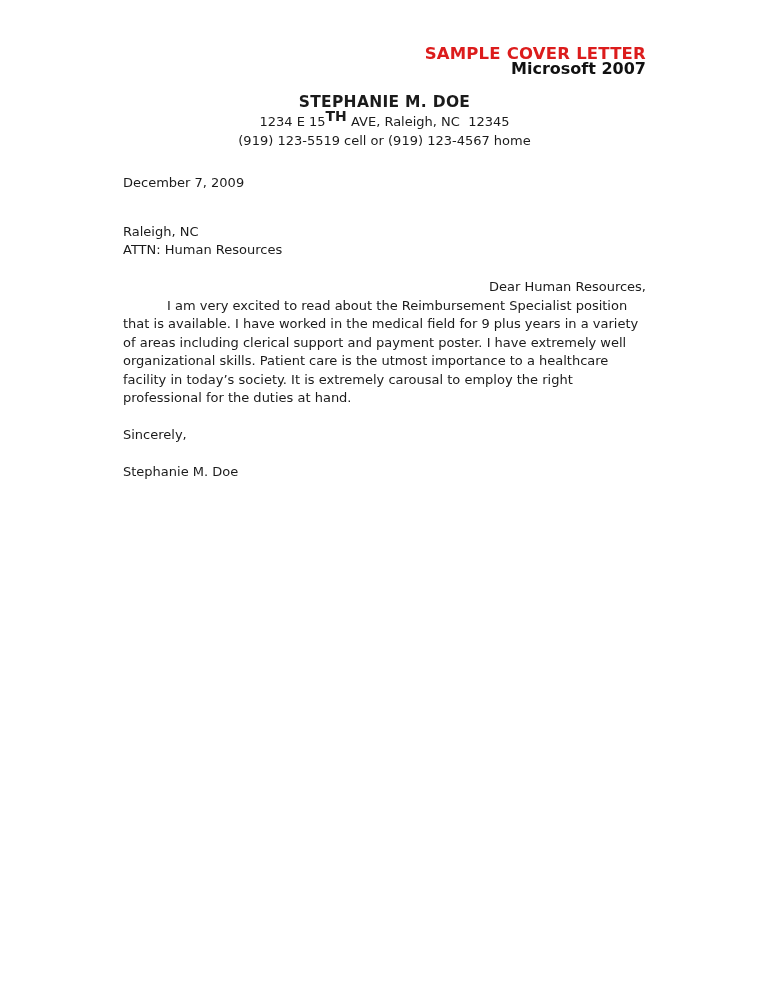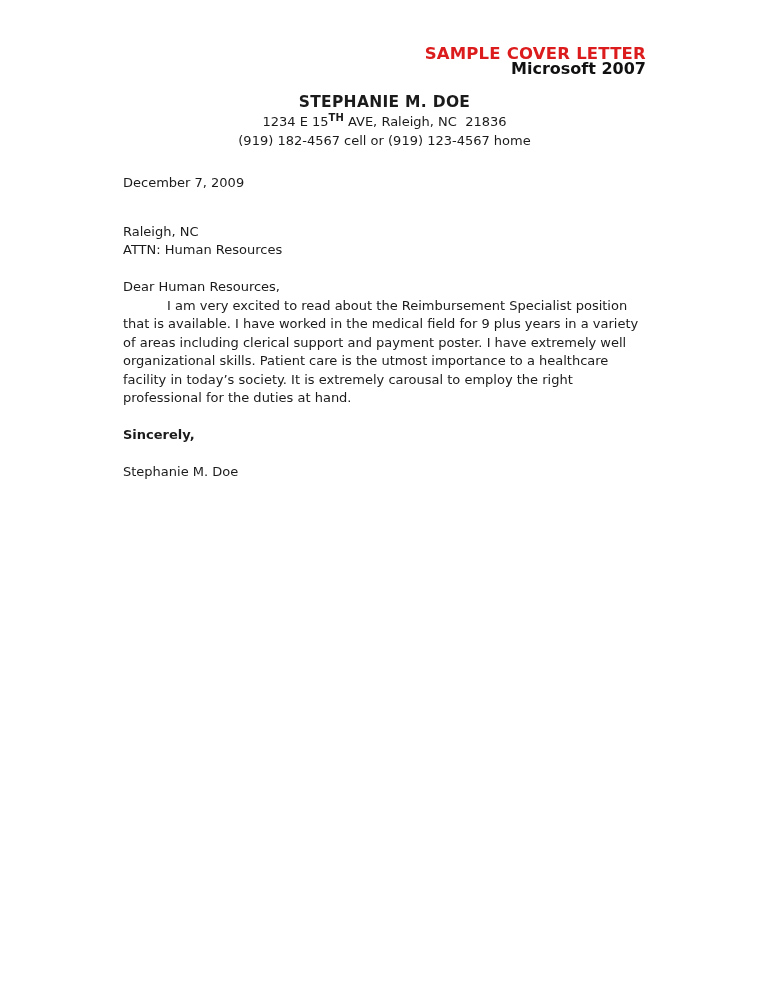--- a/index.html
+++ b/index.html
@@ -35,49 +35,49 @@
   
   .letterhead { text-align: center; margin-bottom: 24px; }
   .letterhead .name {
     font-size: 15.5px;
     font-weight: bold;
     line-height: 21px;
     letter-spacing: 0.3px;
   }
   .letterhead .line { line-height: 18.5px; white-space: pre-wrap; }
   .letterhead sup {
-    font-size: 10px;
+    font-size: 14px;
     vertical-align: super;
     line-height: 0;
     font-weight: bold;
   }
 
   
   .date-line { margin-bottom: 30px; }
   .recipient-block { margin-bottom: 18.5px; }
   .para { margin: 0 0 18.5px 0; }
   .para.indent-first { text-indent: 44px; }
-  .salutation { margin: 0; }
-  .closing { margin-bottom: 18.5px; font-weight: bold; }
+  .salutation { margin: 0; text-align: right; }
+  .closing { margin-bottom: 18.5px; }
   .pre { white-space: pre-wrap; }
 </style>
 </head>
 <body>
 
 <div class="page">
 
   <div class="doc-header">
     <div class="doc-title" style="color: rgb(220, 28, 28);">SAMPLE COVER LETTER</div>
     <div class="doc-subtitle">Microsoft 2007</div>
   </div>
 
   <div class="letterhead">
     <div class="name">STEPHANIE M. DOE</div>
-    <div class="line"><span>1234 E 15</span><sup>TH</sup><span class="pre"> AVE, Raleigh, NC  21836</span></div>
-    <div class="line">(919) 182-4567 cell or (919) 123-4567 home</div>
+    <div class="line"><span>1234 E 15</span><sup>TH</sup><span class="pre"> AVE, Raleigh, NC  12345</span></div>
+    <div class="line">(919) 123-5519 cell or (919) 123-4567 home</div>
   </div>
 
   <div class="date-line">December 7, 2009</div>
 
   <div class="recipient-block">
     <div>Raleigh, NC</div>
     <div>ATTN: Human Resources</div>
   </div>
 
   <div class="salutation">Dear Human Resources,</div>

